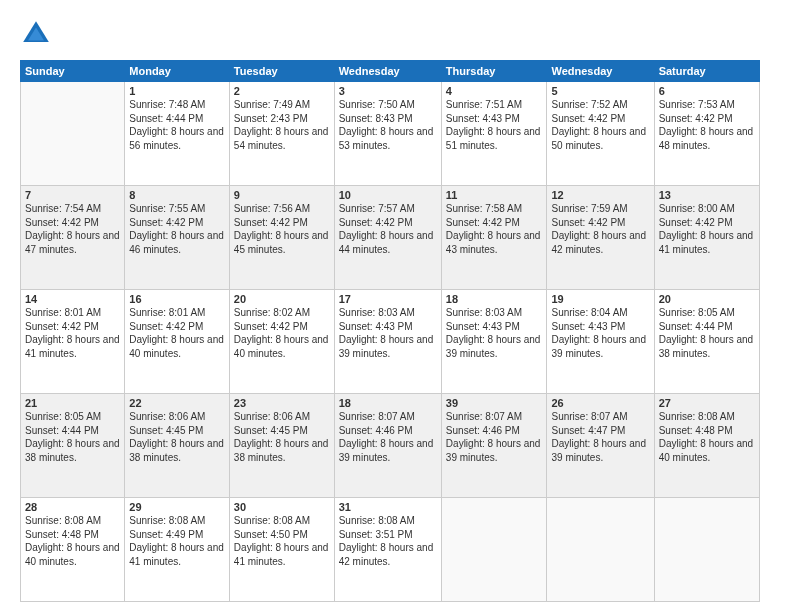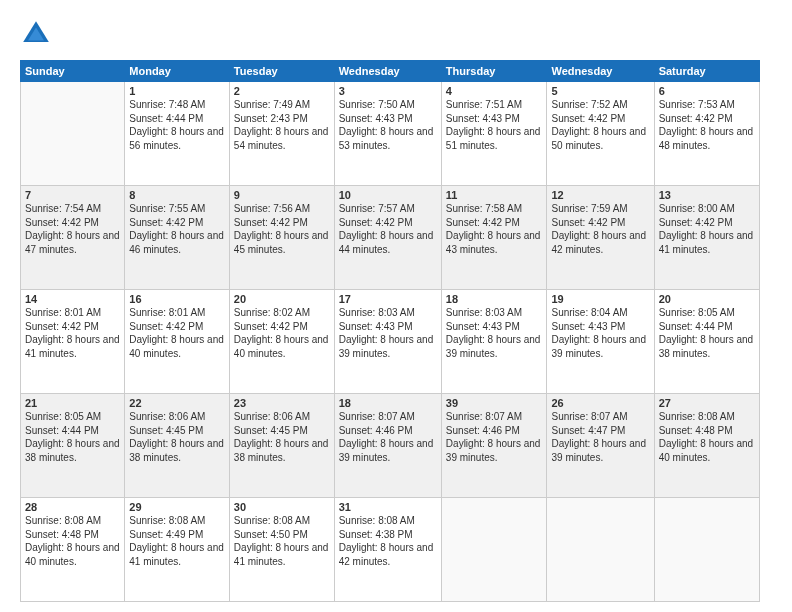--- a/index.html
+++ b/index.html
@@ -147,21 +147,21 @@
           <td>
             <span class="day-number">2</span>
             <div class="day-info">Sunrise: 7:49 AM
 Sunset: 2:43 PM
 Daylight: 8 hours
 and 54 minutes.</div>
           </td>
           <td>
             <span class="day-number">3</span>
             <div class="day-info">Sunrise: 7:50 AM
-Sunset: 4:43 PM
+Sunset: 8:43 PM
 Daylight: 8 hours
 and 53 minutes.</div>
           </td>
           <td>
             <span class="day-number">4</span>
             <div class="day-info">Sunrise: 7:51 AM
 Sunset: 4:43 PM
 Daylight: 8 hours
 and 51 minutes.</div>
           </td>
@@ -351,21 +351,21 @@
           <td>
             <span class="day-number">30</span>
             <div class="day-info">Sunrise: 8:08 AM
 Sunset: 4:50 PM
 Daylight: 8 hours
 and 41 minutes.</div>
           </td>
           <td>
             <span class="day-number">31</span>
             <div class="day-info">Sunrise: 8:08 AM
-Sunset: 4:38 PM
+Sunset: 3:51 PM
 Daylight: 8 hours
 and 42 minutes.</div>
           </td>
           <td class="empty"></td>
           <td class="empty"></td>
           <td class="empty"></td>
         </tr>
       </tbody>
   </table>
 </div>

